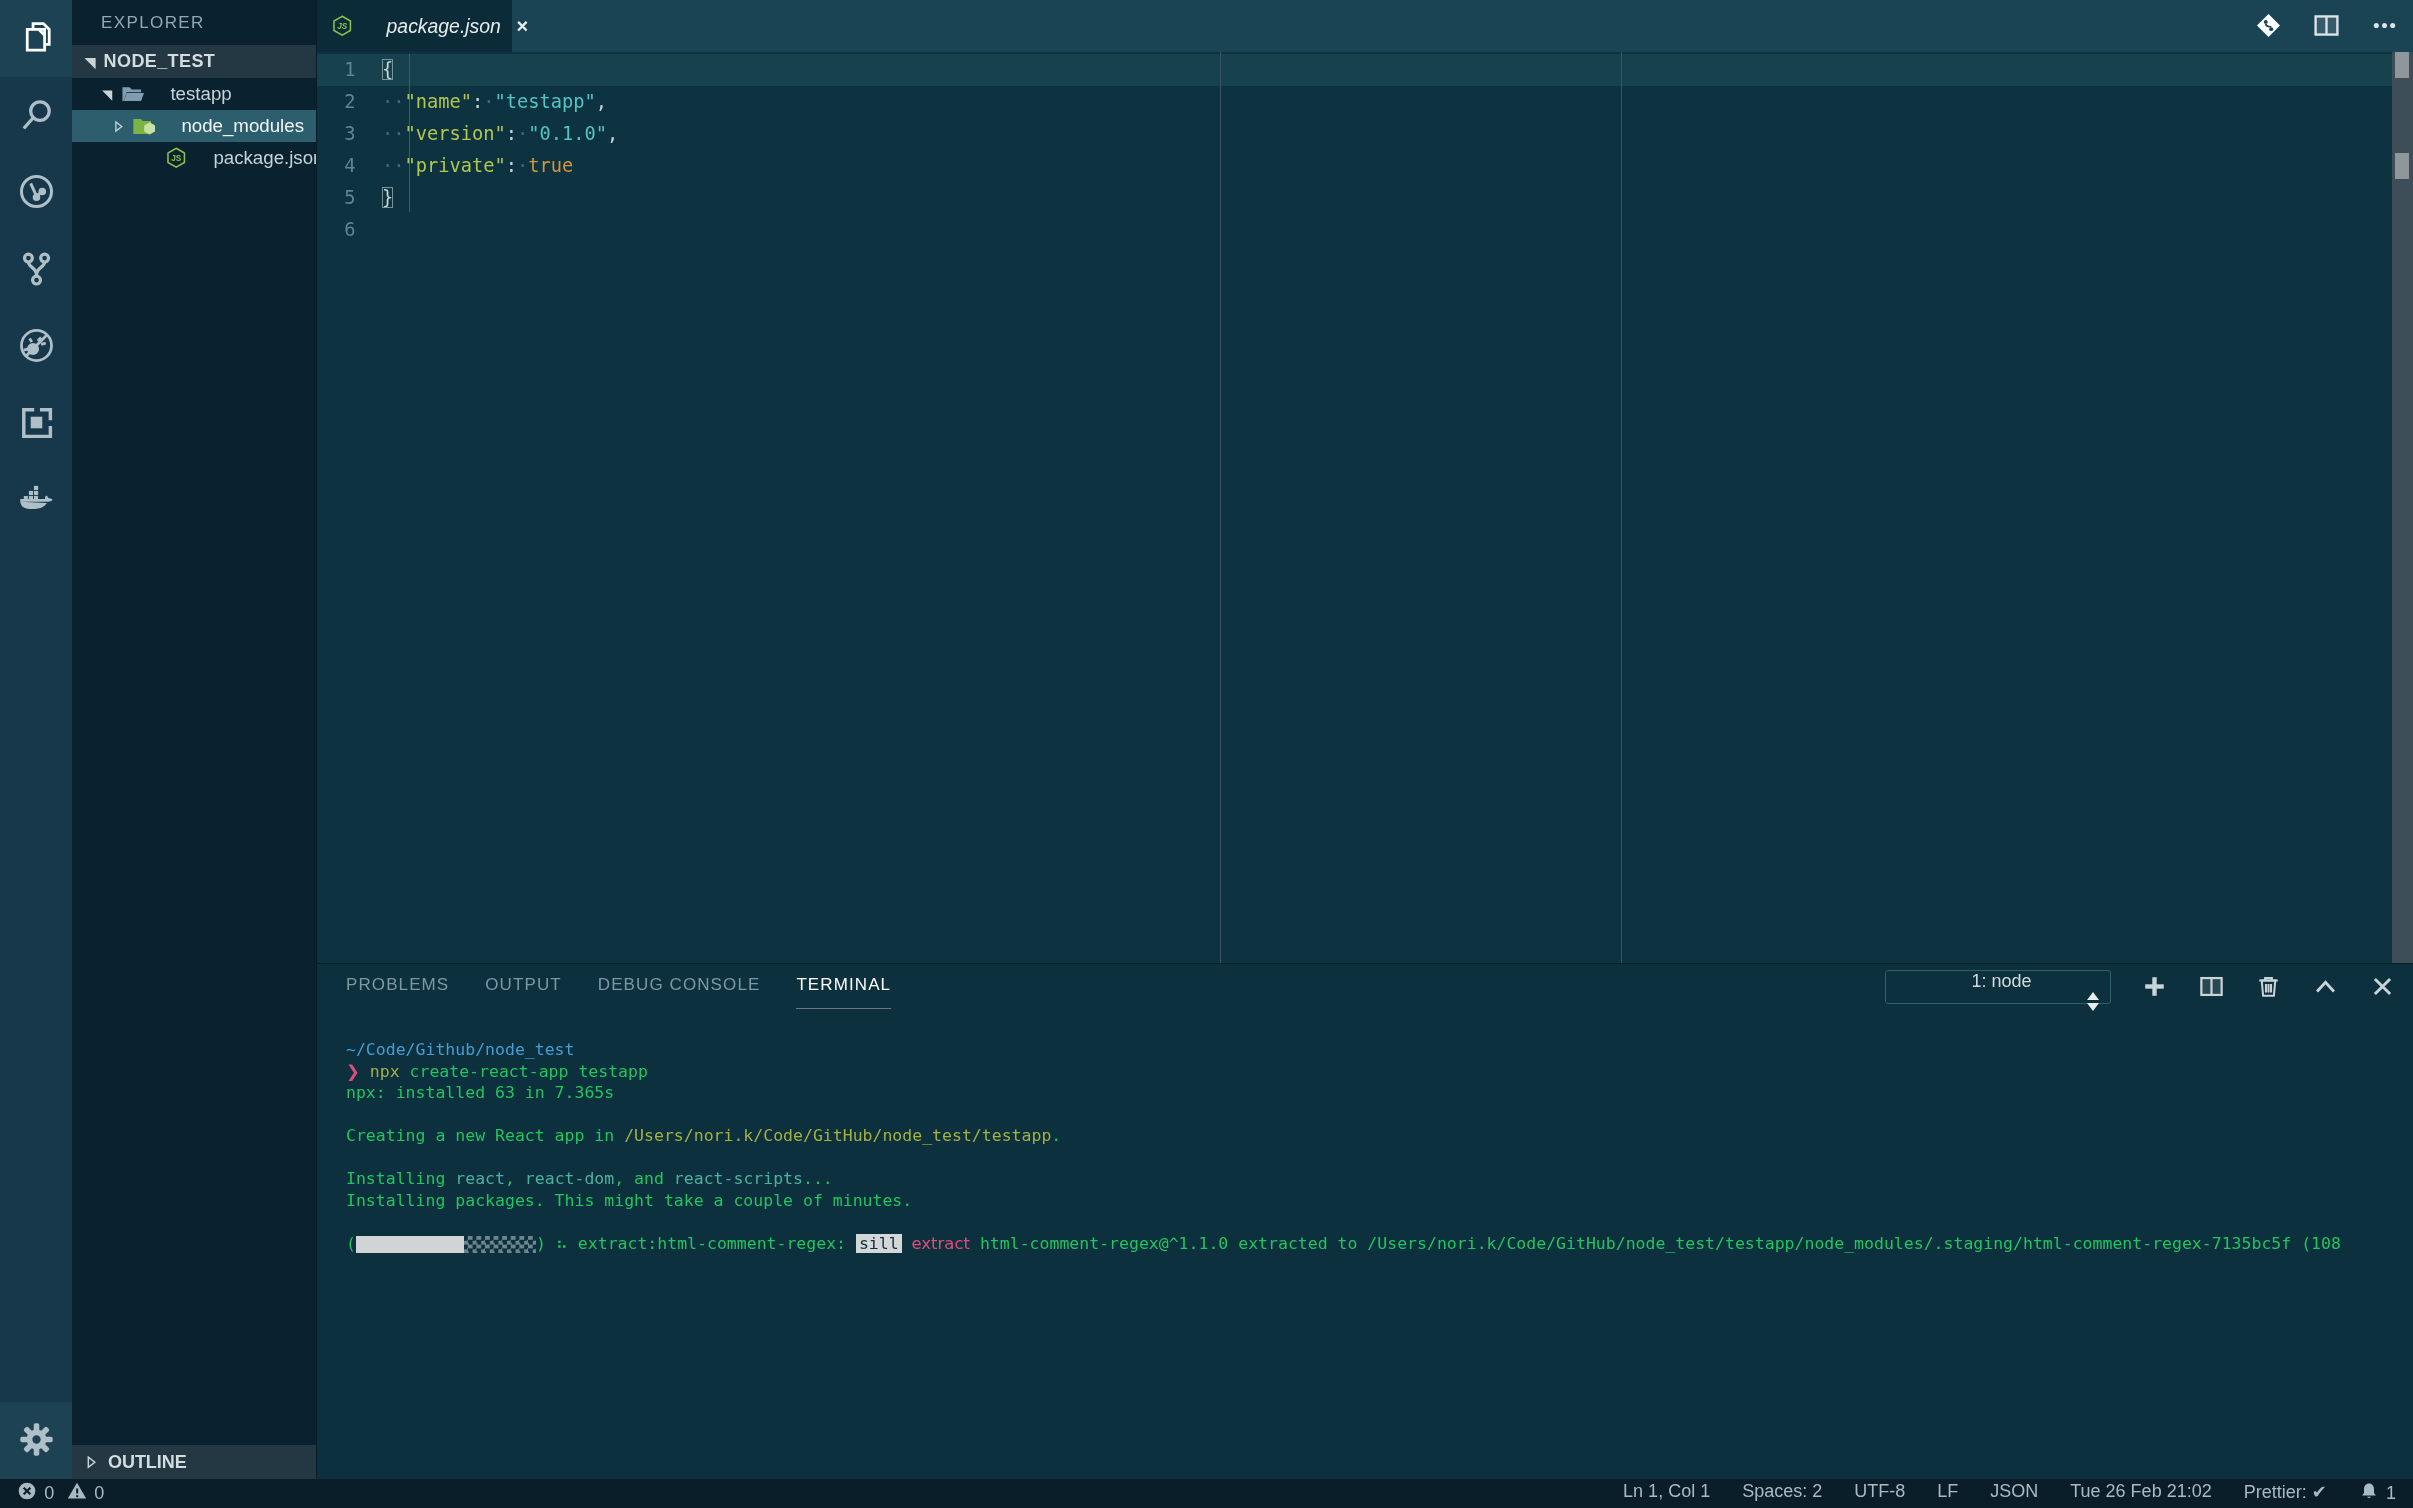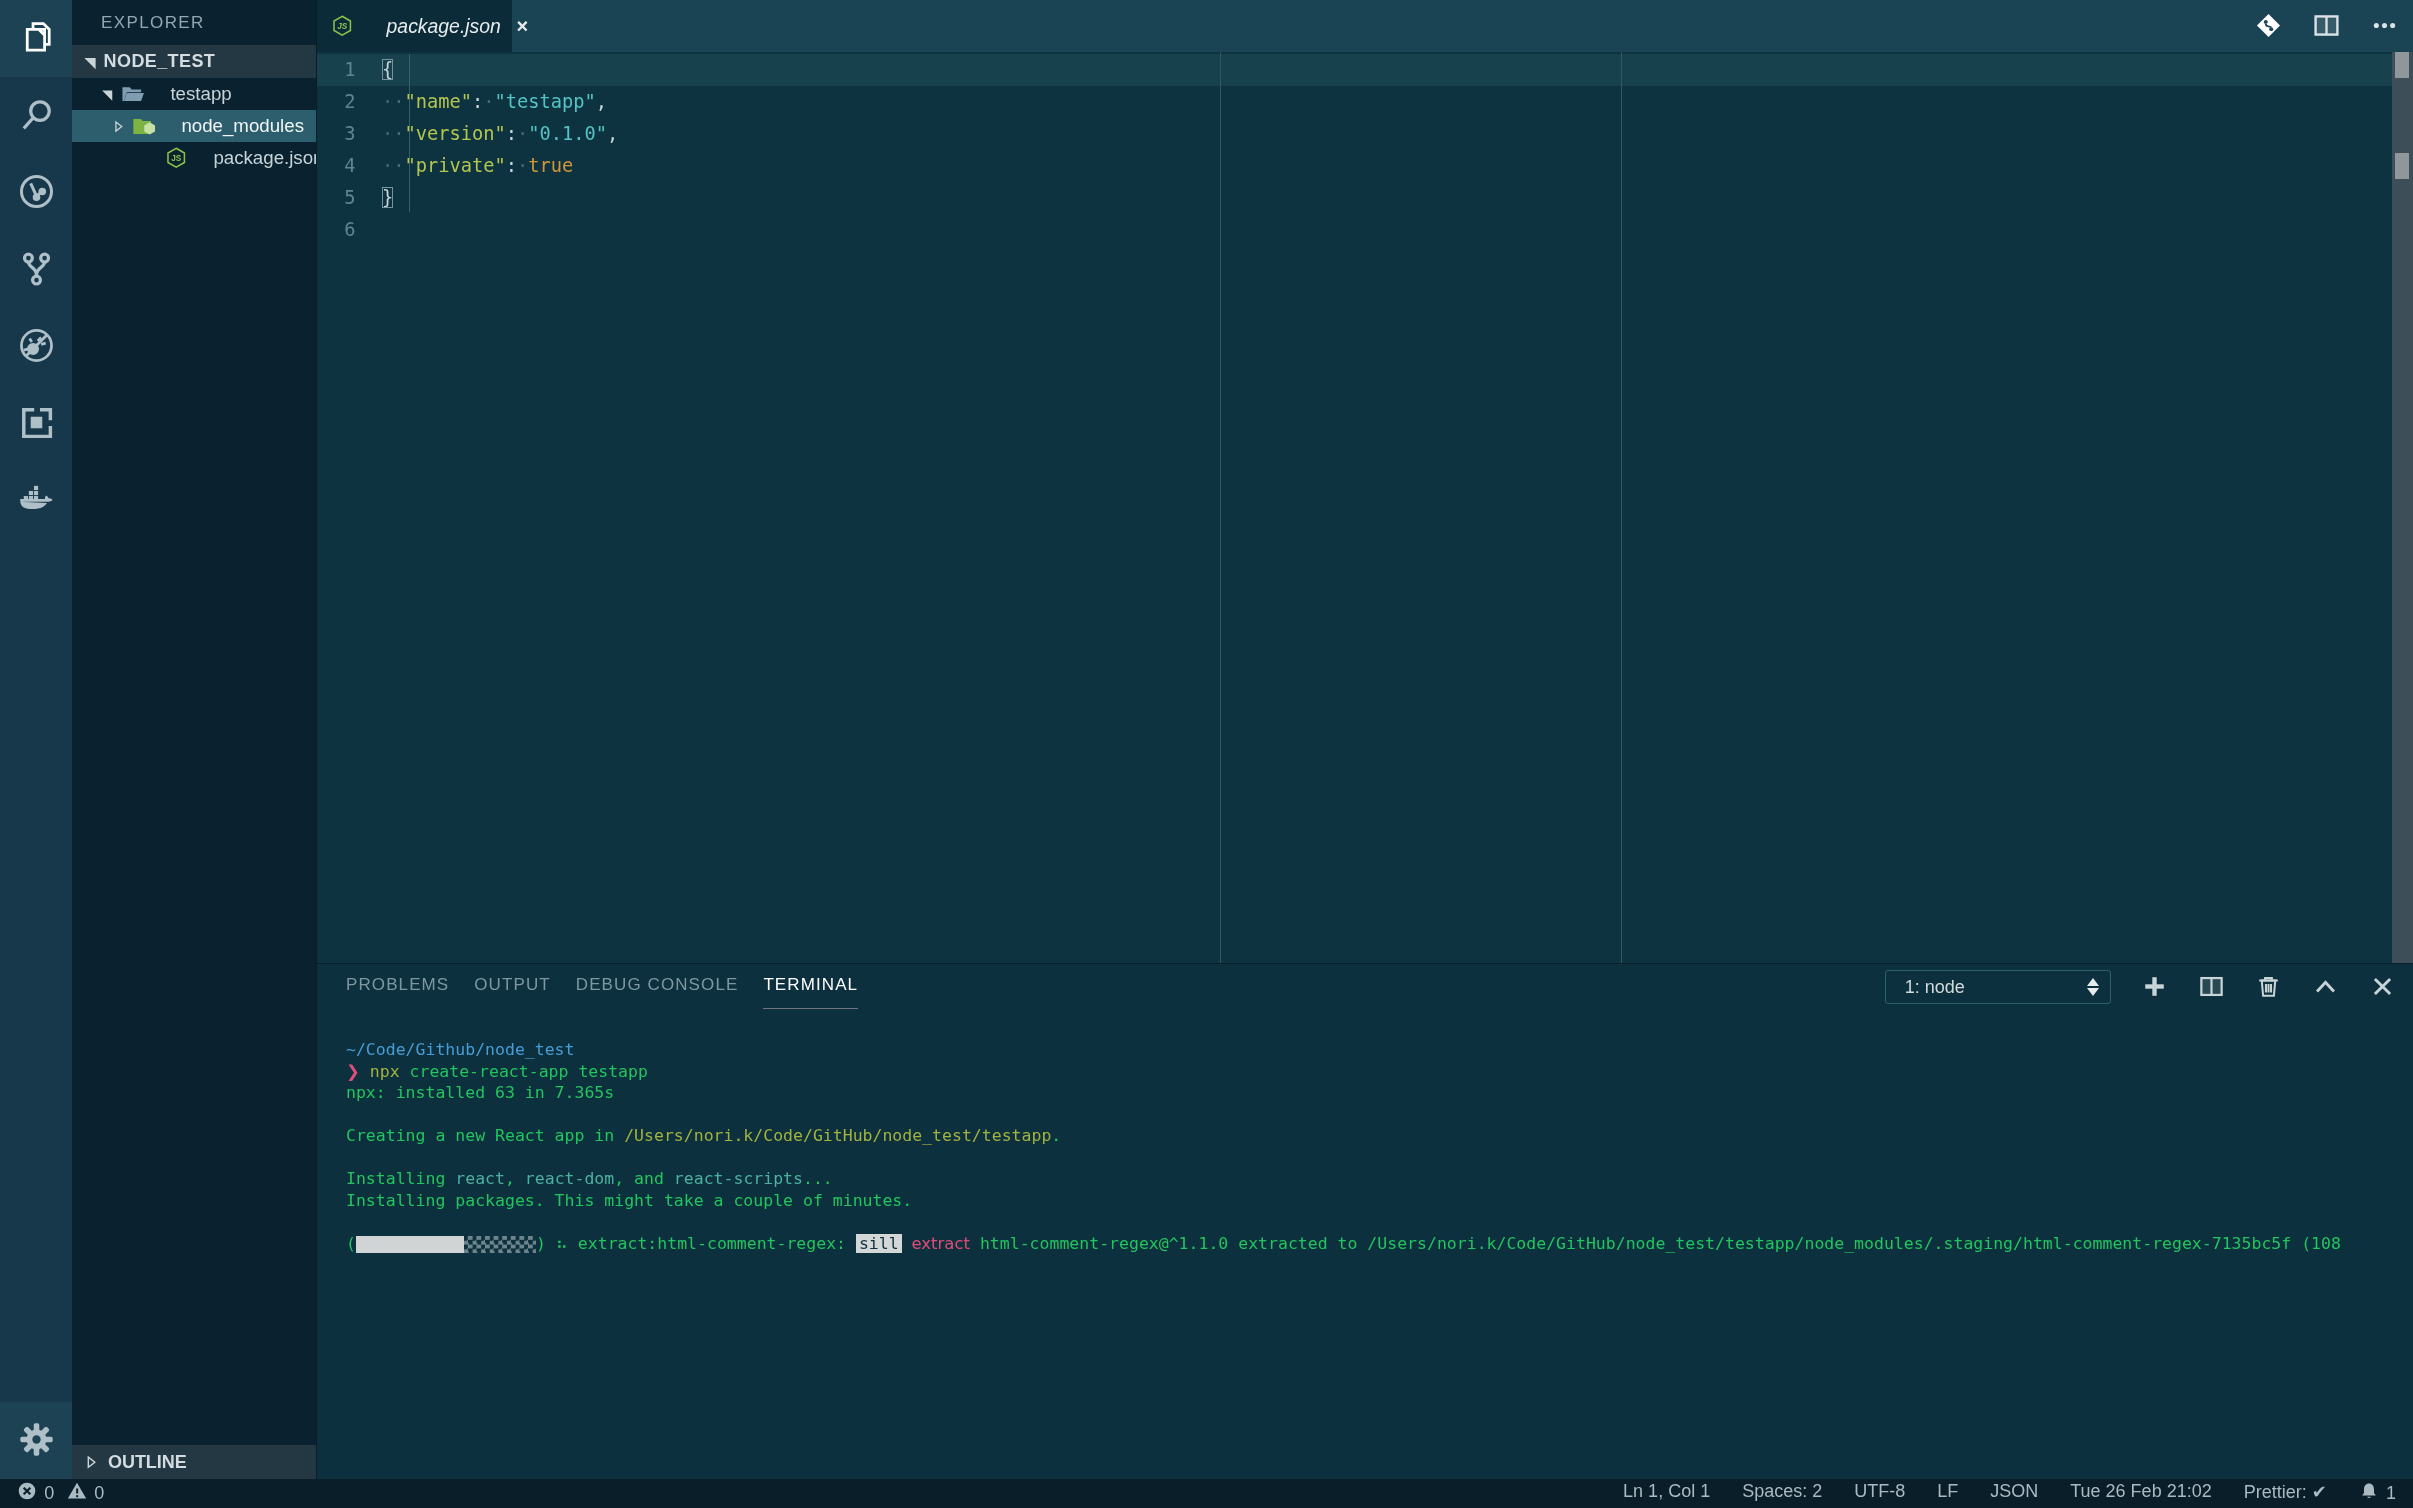--- a/index.html
+++ b/index.html
@@ -60,27 +60,27 @@
   .t-bool { color:#d3973a; }
   .t-punct { color:#c8d4d8; }
   .t-ws { color:#3f6a77; }
   .t-bracket { color:#c8d4d8; outline:1.4px solid #77949e; outline-offset:-1.4px; }
   .indent-guide { position:absolute; left:92px; top:2.2px; height:158px; width:1.4px; background:#35606d; }
 
   
   .panel { position:absolute; left:316px; right:0; top:963px; bottom:29px;
     background:#0c303d; border-top:1.4px solid #081e28; border-left:1.4px solid #081d27; }
   .panel-header { position:absolute; left:0; right:0; top:0; height:46px; display:flex; align-items:center; }
-  .panel-tabs { display:flex; gap:25px; padding-left:29px; font-size:17px; letter-spacing:1.1px; color:#7e98a2; }
+  .panel-tabs { display:flex; gap:36px; padding-left:29px; font-size:17px; letter-spacing:1.1px; color:#7e98a2; }
   .panel-tab { position:relative; padding-bottom:4.3px; }
   .panel-tab.active { color:#ffffff; }
   .panel-tab.active::after { content:""; position:absolute; left:0; right:0; bottom:-10px; height:1.4px; background:#6f7382; }
   .panel-controls { margin-left:auto; display:flex; align-items:center; gap:30px; padding-right:17px; }
   .term-select { width:226px; height:34px; border:1.4px solid #2f6168; border-radius:3px;
-    display:flex; align-items:center; padding:0 11.5px 0 18.7px; color:#d2dadd; font-size:18px; background:#0c303d; }
+    display:flex; align-items:center; padding:0 11.5px 0 18.7px; color:#d2dadd; font-size:18px; background:#0c303d;flex-direction:column; }
   .term-select .arrows { margin-left:auto; display:flex; flex-direction:column; gap:2.9px; }
   .term-select .arrows i { width:0; height:0; border-left:6.5px solid transparent; border-right:6.5px solid transparent; display:block; }
   .term-select .arrows .up { border-bottom:8px solid #e6ebec; }
   .term-select .arrows .down { border-top:8px solid #e6ebec; }
   .panel-controls svg { width:27px; height:27px; color:#c9d4d8; }
 
   .terminal { position:absolute; left:29px; right:7.2px; top:75px; bottom:0; overflow:hidden;
     font-family:"DejaVu Sans Mono", monospace; font-size:16.5px; color:#d3d7d7; }
   .term-line { height:21.5px; line-height:21.5px; white-space:pre; }
   .t-d { color:#22c55e; }

